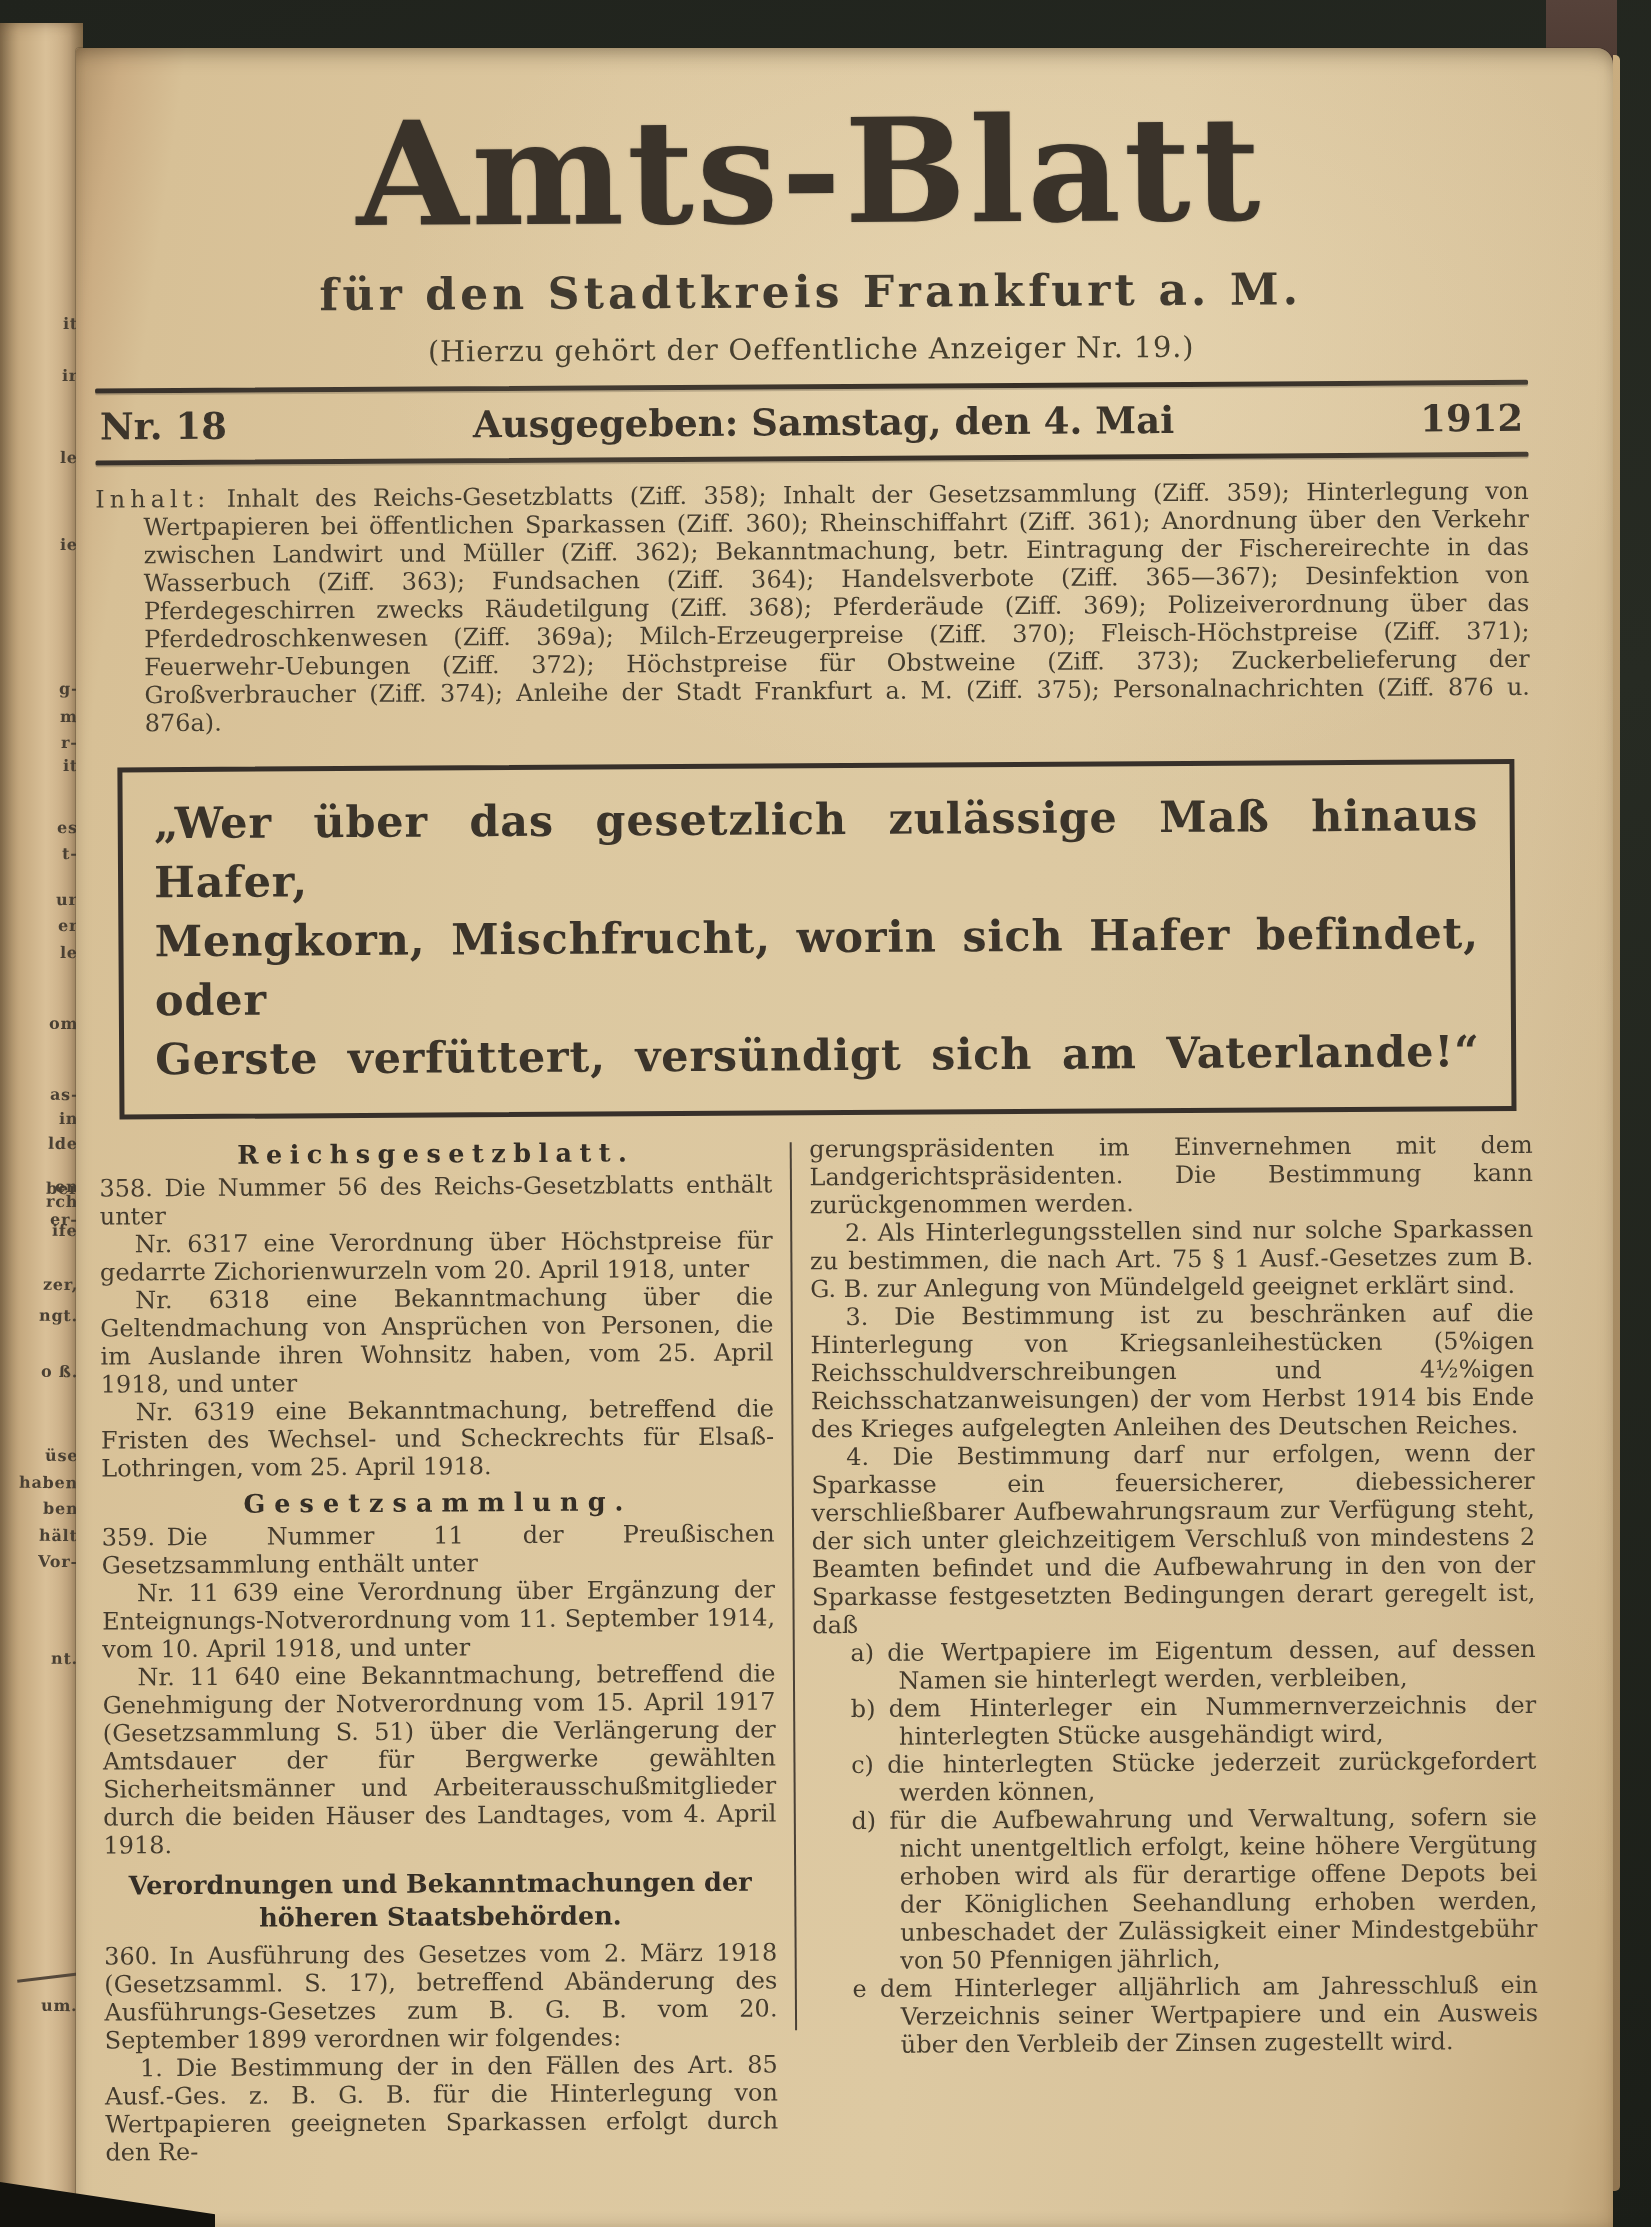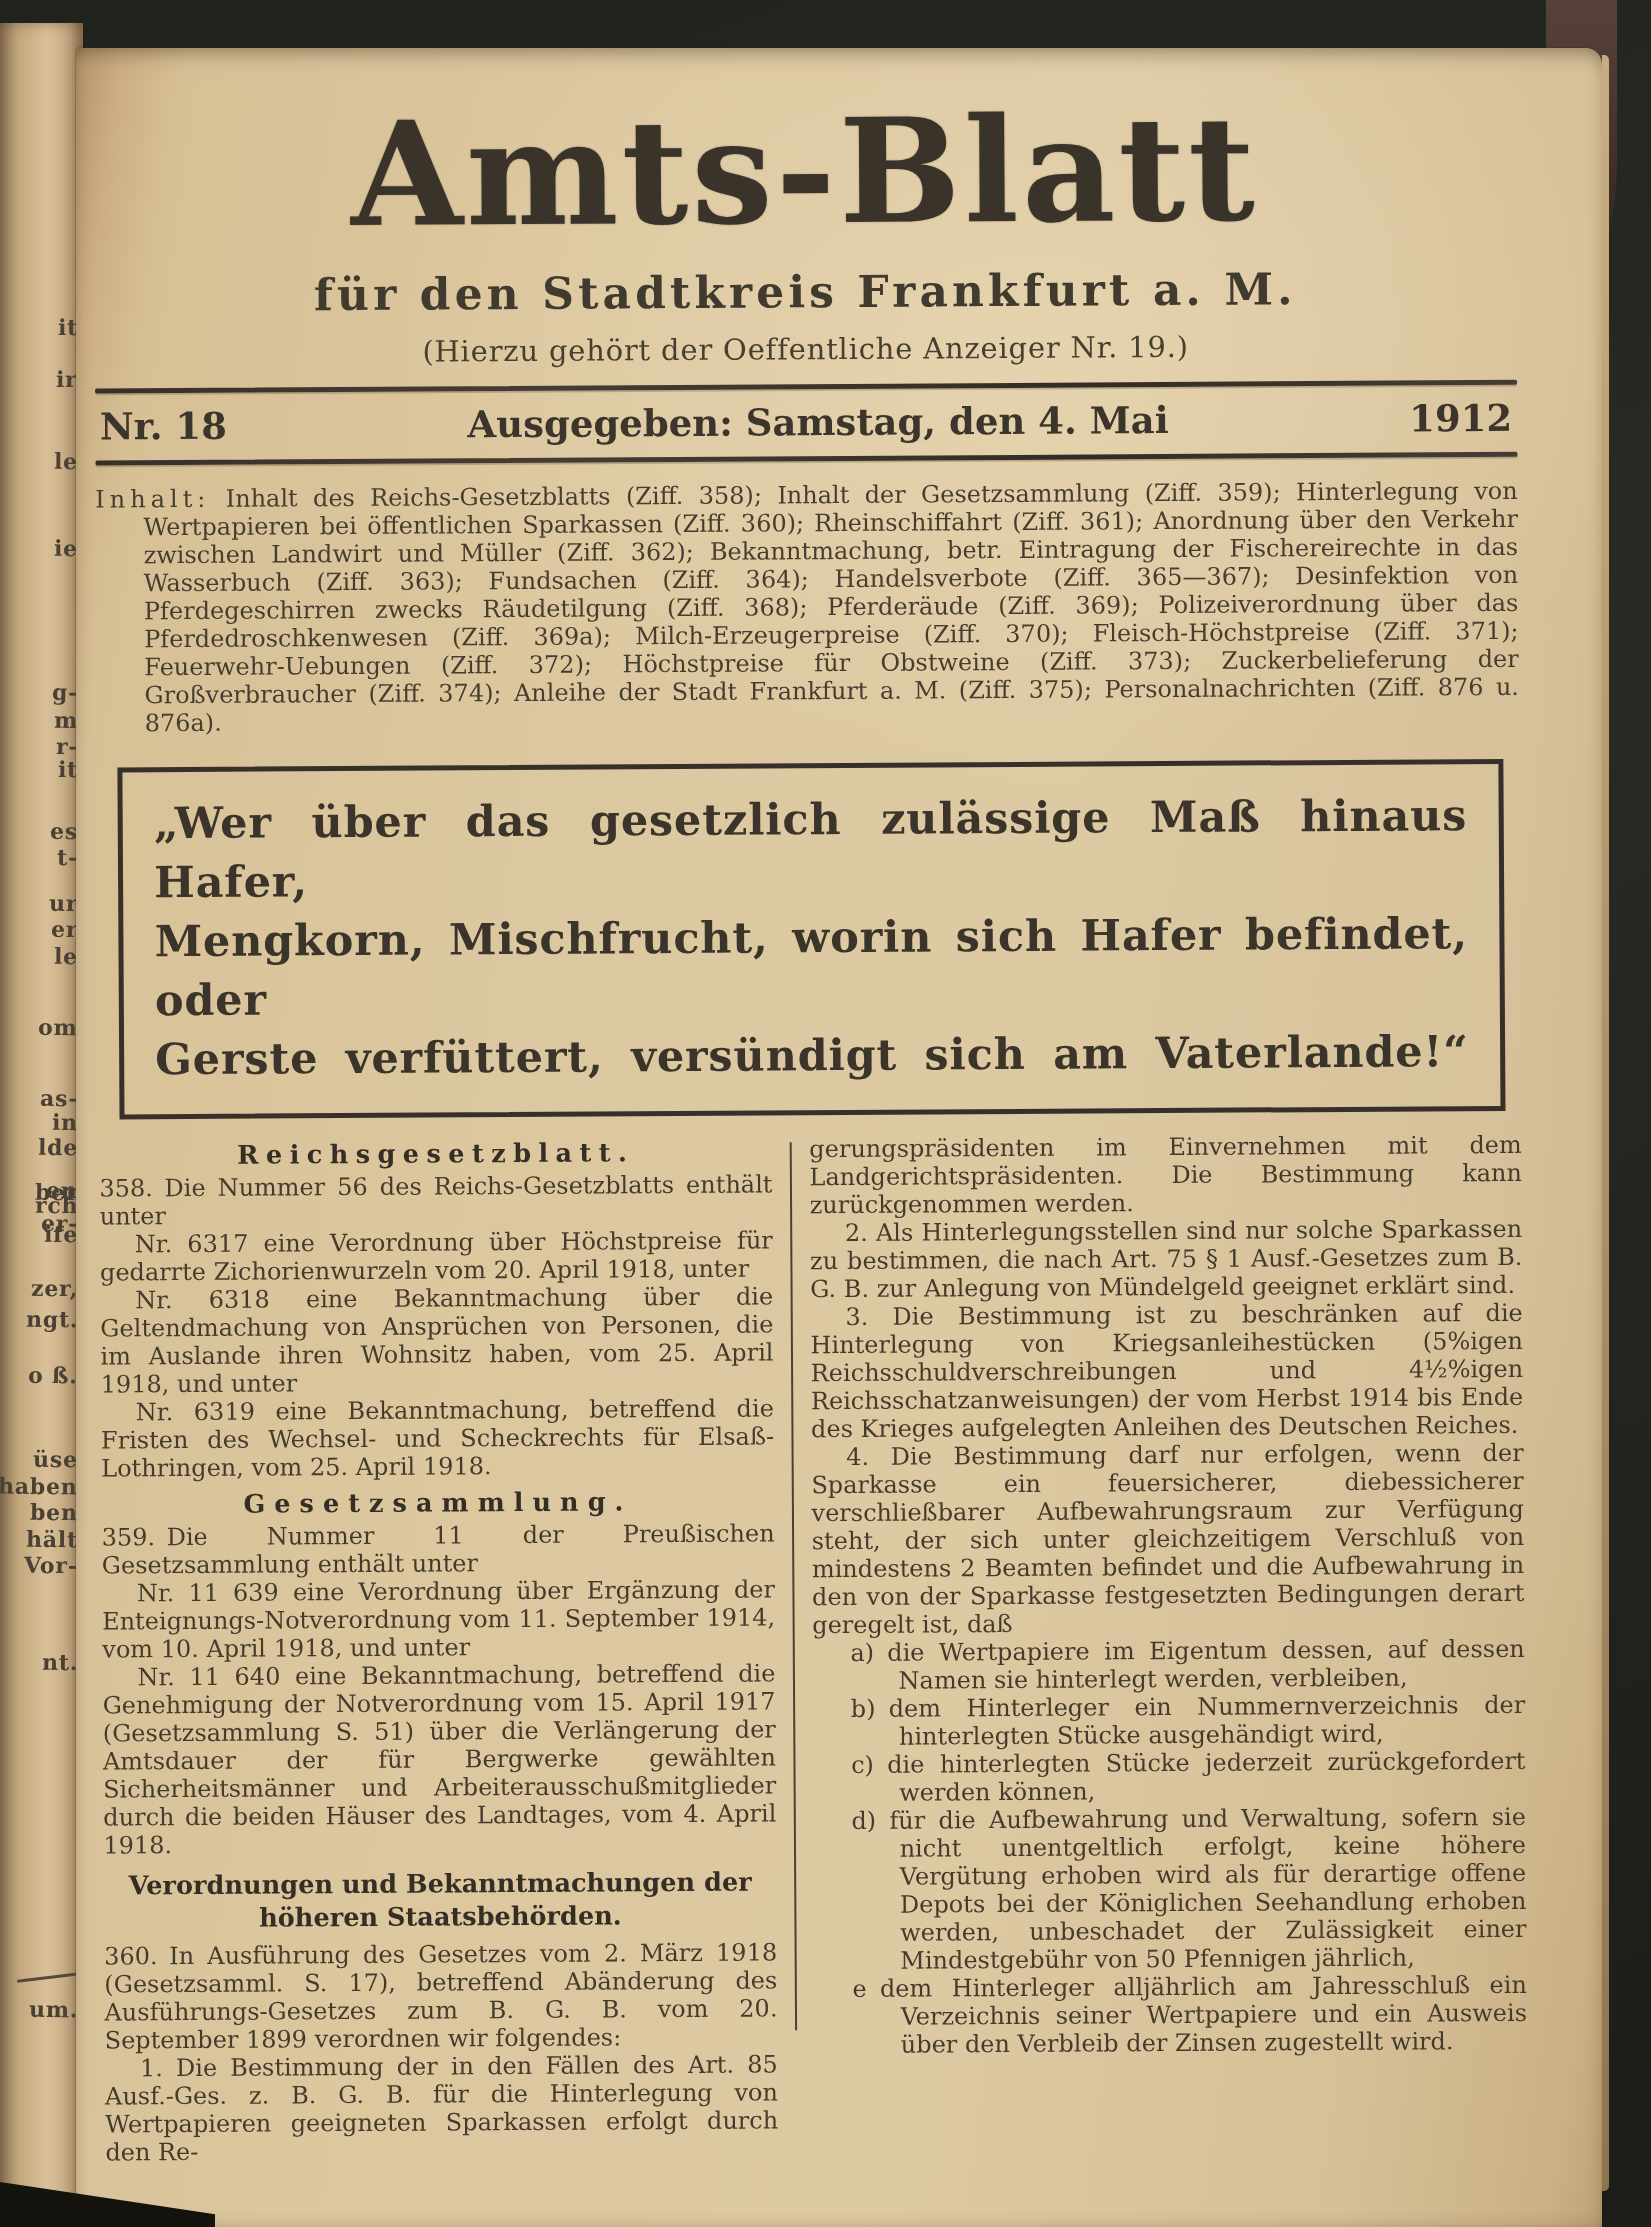--- a/index.html
+++ b/index.html
@@ -9,21 +9,21 @@
     font-family:"DejaVu Serif", serif;
   }
 
   
   .facing-strip {
     position:absolute; left:0; top:23px; width:83px; height:2204px; z-index:1;
     background: linear-gradient(90deg,#9a815d 0%,#c3a77d 22%,#d9c098 55%,#cdb189 85%,#a98f67 100%);
     box-shadow: inset -15px 0 20px -6.6px rgba(70,50,28,.5), inset 8.3px 0 15px -5px rgba(60,42,24,.45);
   }
   .frag {
-    position:absolute; right:5px; font-size:22px; font-weight:bold; color:#4a4033;
+    position:absolute; right:5px; font-size:16px; font-weight:bold; color:#4a4033;
     letter-spacing:0.8px; white-space:nowrap; transform:rotate(.6deg);
   }
   .frag-rule { position:absolute; top:1953px; right:3.3px; width:63px; height:2.5px;
     background:#55483a; transform:rotate(-7deg); }
   .ribbon {
     position:absolute; left:1546px; top:0; width:71px; height:264px; z-index:1;
     background: linear-gradient(180deg,#56423a 0%,#4a372f 40%,#38292content 3%,#3a2b25 75%,rgba(45,33,27,0) 100%);
     background: linear-gradient(180deg,#56423a 0%,#4a372f 40%,#3a2b25 75%,rgba(45,33,27,0) 100%);
     border-radius:0 0 40% 30%;
   }
@@ -37,20 +37,21 @@
     position:absolute; left:76px; top:48px; width:1526px; height:2180px; z-index:2;
     border-radius:3.3px 16.5px 0 0;
     background:
       radial-gradient(1073px 743px at 62% 14%, rgba(236,220,186,.55) 0%, rgba(236,220,186,0) 60%),
       radial-gradient(743px 991px at 90% 55%, rgba(216,197,161,.40) 0%, rgba(216,197,161,0) 70%),
       linear-gradient(98deg,#b3956c 0%,#cbad83 2.5%,#d7c096 6%,#dcc79f 30%,#ddc9a2 60%,#d6c098 85%,#cab084 97%,#bfa276 100%);
     box-shadow:
       inset 0 11.6px 21.5px -10px rgba(55,38,20,.55),
       inset 0 -8.3px 18px -10px rgba(55,38,20,.30),
       0 0 0 0.8px rgba(40,30,18,.25);
+    padding-left: 11px;
   }
   .page::after { 
     content:""; position:absolute; right:-7.4px; top:6.6px; width:7.4px; height:98%;
     background:linear-gradient(180deg,#c9ad80,#8f7450); border-radius:0 5px 5px 0;
   }
   .content {
     position:absolute; inset:0; padding:0 87px 0 16.5px; box-sizing:border-box;
     transform:rotate(-.35deg); transform-origin:50% 0; color:#3e362b;
   }
 

